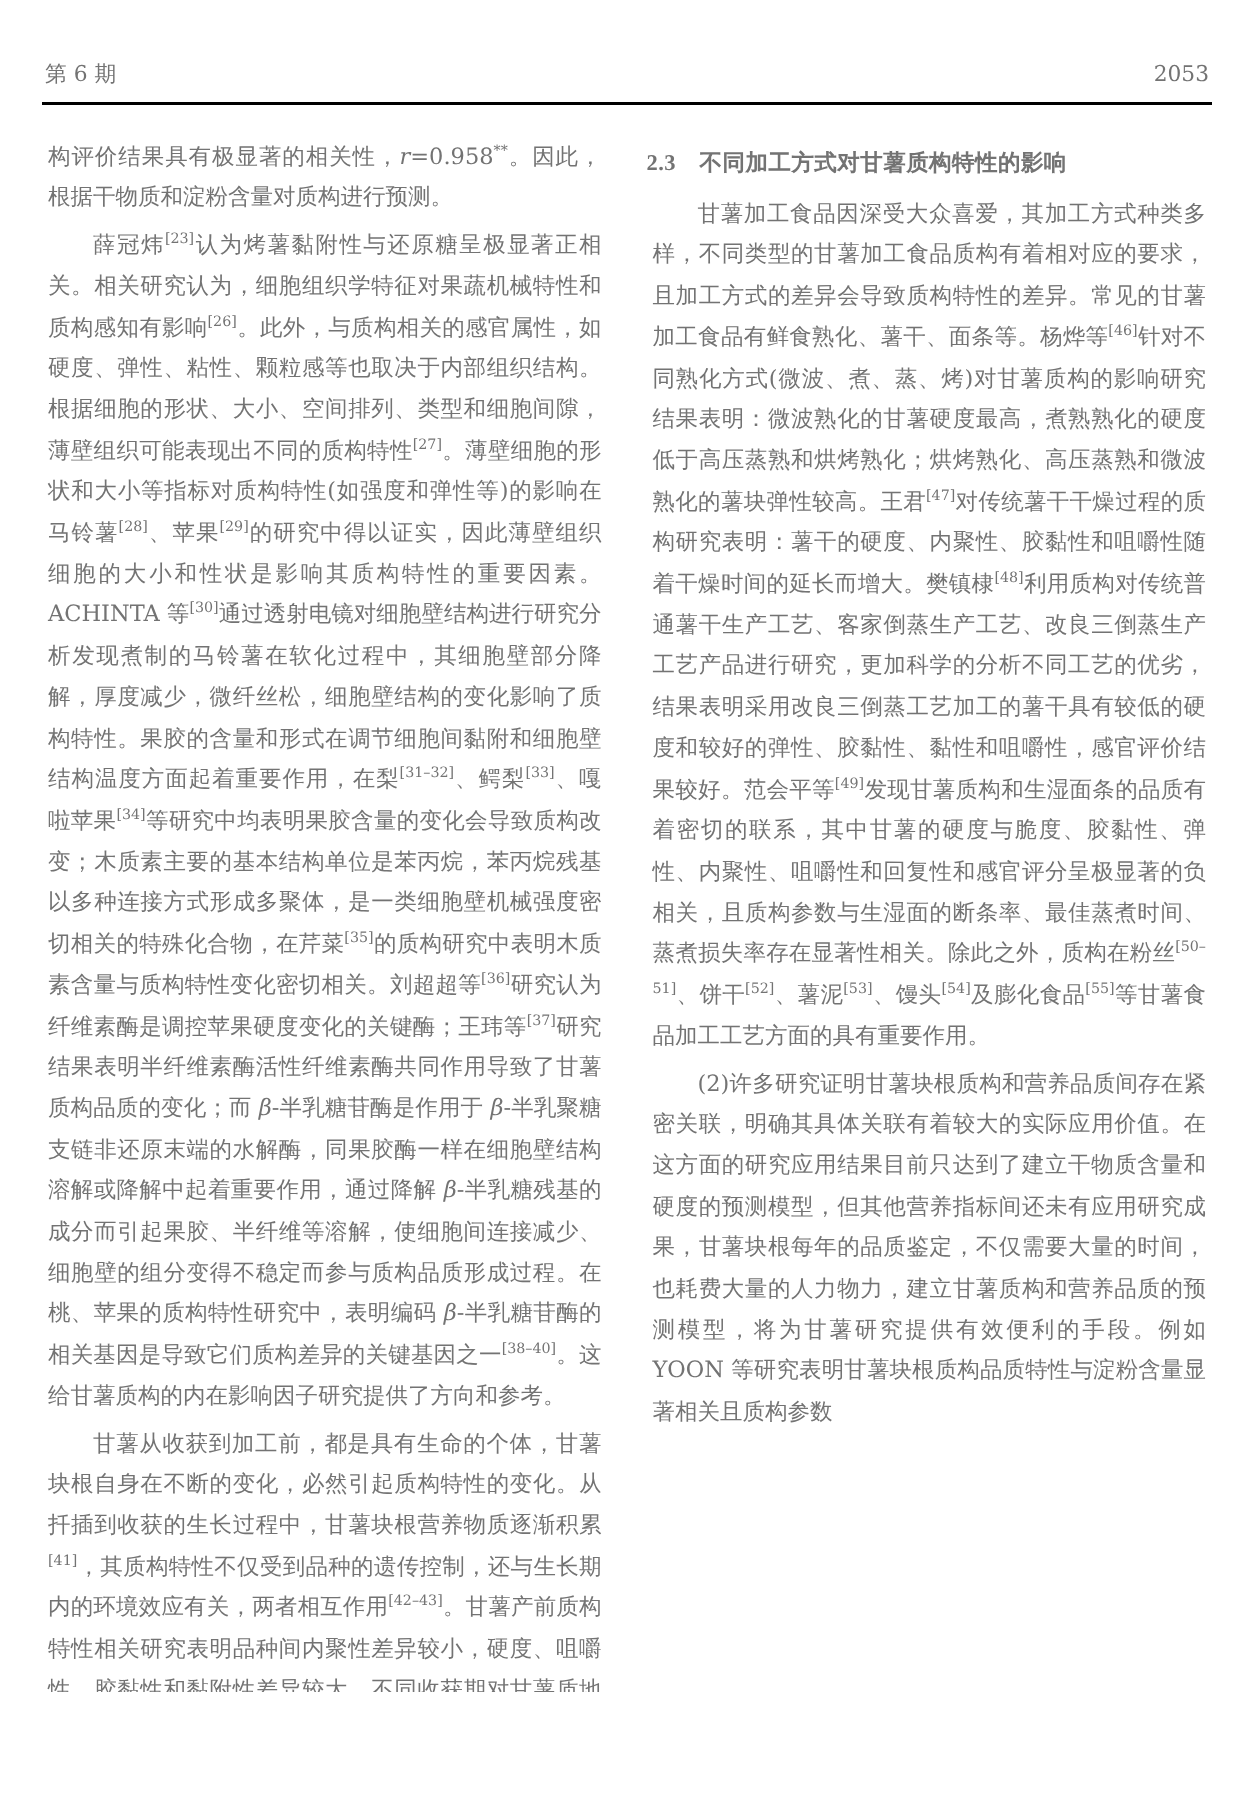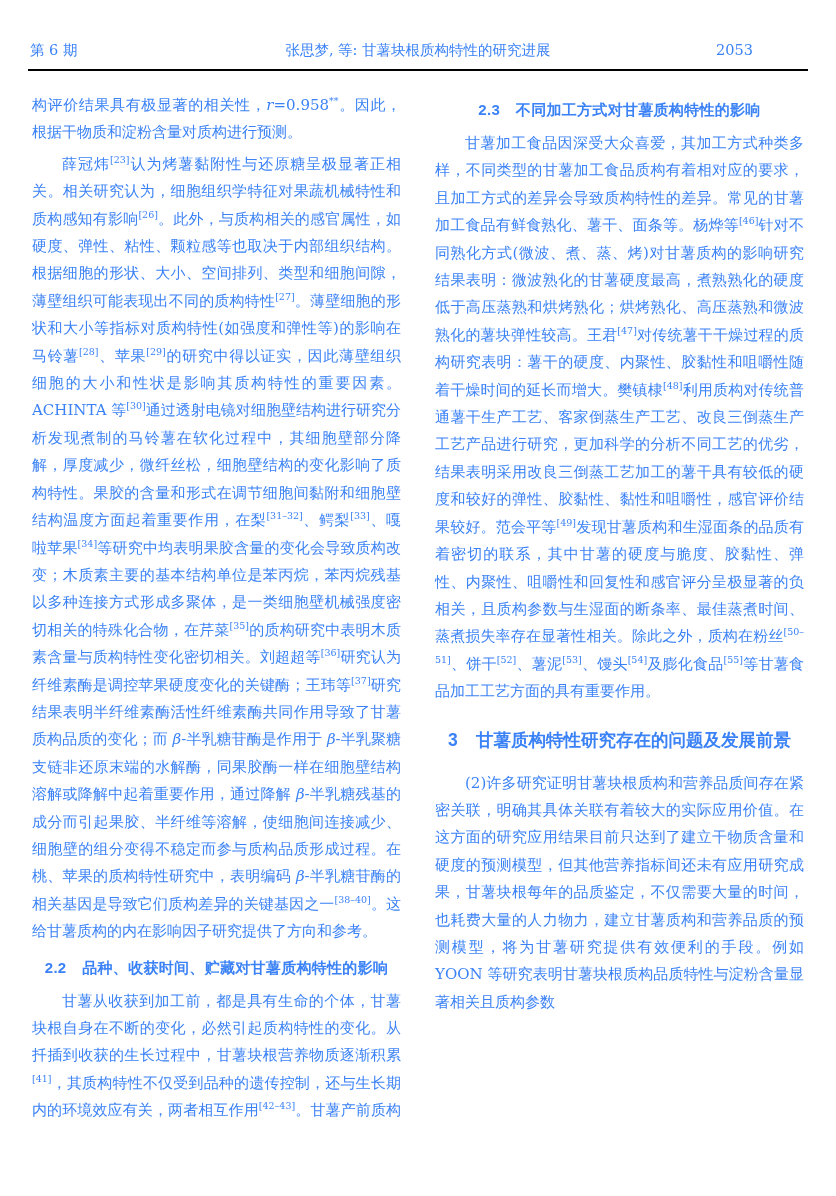--- a/index.html
+++ b/index.html
@@ -7,34 +7,34 @@
     background: #ffffff;
     width: 836px;
   }
   .page {
     position: relative;
     width: 836px;
     height: 1128px;
     box-sizing: border-box;
     padding: 14px 28px 0 28px;
     background: #fff;
-    color: #3b82f6;
+    color: #737373;
     font-family: "DejaVu Serif", "Liberation Serif", serif;
     overflow: hidden;
   }
   .running-head {
     display: flex;
     justify-content: space-between;
     align-items: baseline;
     font-size: 14.5px;
     padding: 4px 2px 0 2px;
   }
   .running-head .center { text-align: center; flex: 1; }
   .running-head .left  { min-width: 90px; text-align: left; }
-  .running-head .right { min-width: 90px; text-align: left; margin-top: 24px; }
+  .running-head .right { min-width: 90px; text-align: right; margin-top: 24px; }
   .head-rule {
     border: none;
     border-top: 2.5px solid #000;
     margin: 9px 0 0 0;
   }
   .columns {
     display: flex;
     gap: 26px;
     margin-top: 17px;
   }
@@ -48,23 +48,23 @@
   .para { margin: 4px; }
   .para.indent { text-indent: 2em; }
   .para sup {
     font-size: 9.5px;
     line-height: 0;
     vertical-align: super;
     letter-spacing: 0;
   }
   .para i { font-style: italic; font-family: "DejaVu Serif", serif; }
   .heading {
-    font-family: Liberation Sans, sans-serif;
+    font-family: Liberation Serif, serif;
     font-weight: bold;
-    text-align: center;
+    text-align: left;
     text-indent: 0;
   }
   .heading.h2 {
     font-size: 15px;
     letter-spacing: 0.3px;
     margin: 9px 0 7px 0;
     line-height: 26px;
   }
   .heading.h1 {
     font-size: 17.5px;
@@ -72,31 +72,28 @@
     line-height: 28px;
   }
   .heading .hnum { margin-right: 1.05em; }
 </style>
 </head>
 <body>
 
 <div class="page">
   <div class="running-head">
     <span class="left">第 6 期</span>
-    <span class="center">张思梦, 等: 甘薯块根质构特性的研究进展</span>
     <span class="right">2053</span>
   </div>
   <hr class="head-rule">
   <div class="columns">
     <div class="col">
         <p class="para">构评价结果具有极显著的相关性，<i>r</i>=0.958<sup>**</sup>。因此，根据干物质和淀粉含量对质构进行预测。</p>
         <p class="para indent">薛冠炜<sup>[23]</sup>认为烤薯黏附性与还原糖呈极显著正相关。相关研究认为，细胞组织学特征对果蔬机械特性和质构感知有影响<sup>[26]</sup>。此外，与质构相关的感官属性，如硬度、弹性、粘性、颗粒感等也取决于内部组织结构。根据细胞的形状、大小、空间排列、类型和细胞间隙，薄壁组织可能表现出不同的质构特性<sup>[27]</sup>。薄壁细胞的形状和大小等指标对质构特性(如强度和弹性等)的影响在马铃薯<sup>[28]</sup>、苹果<sup>[29]</sup>的研究中得以证实，因此薄壁组织细胞的大小和性状是影响其质构特性的重要因素。ACHINTA 等<sup>[30]</sup>通过透射电镜对细胞壁结构进行研究分析发现煮制的马铃薯在软化过程中，其细胞壁部分降解，厚度减少，微纤丝松，细胞壁结构的变化影响了质构特性。果胶的含量和形式在调节细胞间黏附和细胞壁结构温度方面起着重要作用，在梨<sup>[31–32]</sup>、鳄梨<sup>[33]</sup>、嘎啦苹果<sup>[34]</sup>等研究中均表明果胶含量的变化会导致质构改变；木质素主要的基本结构单位是苯丙烷，苯丙烷残基以多种连接方式形成多聚体，是一类细胞壁机械强度密切相关的特殊化合物，在芹菜<sup>[35]</sup>的质构研究中表明木质素含量与质构特性变化密切相关。刘超超等<sup>[36]</sup>研究认为纤维素酶是调控苹果硬度变化的关键酶；王玮等<sup>[37]</sup>研究结果表明半纤维素酶活性纤维素酶共同作用导致了甘薯质构品质的变化；而 <i>β</i>-半乳糖苷酶是作用于 <i>β</i>-半乳聚糖支链非还原末端的水解酶，同果胶酶一样在细胞壁结构溶解或降解中起着重要作用，通过降解 <i>β</i>-半乳糖残基的成分而引起果胶、半纤维等溶解，使细胞间连接减少、细胞壁的组分变得不稳定而参与质构品质形成过程。在桃、苹果的质构特性研究中，表明编码 <i>β</i>-半乳糖苷酶的相关基因是导致它们质构差异的关键基因之一<sup>[38–40]</sup>。这给甘薯质构的内在影响因子研究提供了方向和参考。</p>
-        <div class="heading h2"><span class="hnum">2.2</span><span>品种、收获时间、贮藏对甘薯质构特性的影响</span></div>
         <p class="para indent">甘薯从收获到加工前，都是具有生命的个体，甘薯块根自身在不断的变化，必然引起质构特性的变化。从扦插到收获的生长过程中，甘薯块根营养物质逐渐积累<sup>[41]</sup>，其质构特性不仅受到品种的遗传控制，还与生长期内的环境效应有关，两者相互作用<sup>[42–43]</sup>。甘薯产前质构特性相关研究表明品种间内聚性差异较小，硬度、咀嚼性、胶黏性和黏附性差异较大，不同收获期对甘薯质地有显著性影响<sup>[23]</sup>，并认为心香、浙薯 75 和农林 54 在生长期为 100~120 d 时，适合淀粉加工，鲜薯硬度大于 145 N；在生长期 100、120、140 d 时，适合烤薯加工；心香在生长期 140 d 时，适合进行薯片加工，浙薯 75 和农林 54 不适合进行薯片加工。甘薯贮藏期质构研究表明：薯块的硬度和黏附性、咀嚼性在贮藏期呈下降趋势，且在储藏的后期薯块质构特性变化较快，薯块的黏附性和咀嚼性随着薯块的增大而增加。甘</p>
       </div>
     <div class="col">
         <div class="heading h2"><span class="hnum">2.3</span><span>不同加工方式对甘薯质构特性的影响</span></div>
         <p class="para indent">甘薯加工食品因深受大众喜爱，其加工方式种类多样，不同类型的甘薯加工食品质构有着相对应的要求，且加工方式的差异会导致质构特性的差异。常见的甘薯加工食品有鲜食熟化、薯干、面条等。杨烨等<sup>[46]</sup>针对不同熟化方式(微波、煮、蒸、烤)对甘薯质构的影响研究结果表明：微波熟化的甘薯硬度最高，煮熟熟化的硬度低于高压蒸熟和烘烤熟化；烘烤熟化、高压蒸熟和微波熟化的薯块弹性较高。王君<sup>[47]</sup>对传统薯干干燥过程的质构研究表明：薯干的硬度、内聚性、胶黏性和咀嚼性随着干燥时间的延长而增大。樊镇棣<sup>[48]</sup>利用质构对传统普通薯干生产工艺、客家倒蒸生产工艺、改良三倒蒸生产工艺产品进行研究，更加科学的分析不同工艺的优劣，结果表明采用改良三倒蒸工艺加工的薯干具有较低的硬度和较好的弹性、胶黏性、黏性和咀嚼性，感官评价结果较好。范会平等<sup>[49]</sup>发现甘薯质构和生湿面条的品质有着密切的联系，其中甘薯的硬度与脆度、胶黏性、弹性、内聚性、咀嚼性和回复性和感官评分呈极显著的负相关，且质构参数与生湿面的断条率、最佳蒸煮时间、蒸煮损失率存在显著性相关。除此之外，质构在粉丝<sup>[50–51]</sup>、饼干<sup>[52]</sup>、薯泥<sup>[53]</sup>、馒头<sup>[54]</sup>及膨化食品<sup>[55]</sup>等甘薯食品加工工艺方面的具有重要作用。</p>
-        <div class="heading h1"><span class="hnum">3</span><span>甘薯质构特性研究存在的问题及发展前景</span></div>
         <p class="para indent">(2)许多研究证明甘薯块根质构和营养品质间存在紧密关联，明确其具体关联有着较大的实际应用价值。在这方面的研究应用结果目前只达到了建立干物质含量和硬度的预测模型，但其他营养指标间还未有应用研究成果，甘薯块根每年的品质鉴定，不仅需要大量的时间，也耗费大量的人力物力，建立甘薯质构和营养品质的预测模型，将为甘薯研究提供有效便利的手段。例如 YOON 等研究表明甘薯块根质构品质特性与淀粉含量显著相关且质构参数</p>
       </div>
   </div>
 </div>
 
 </body></html>

